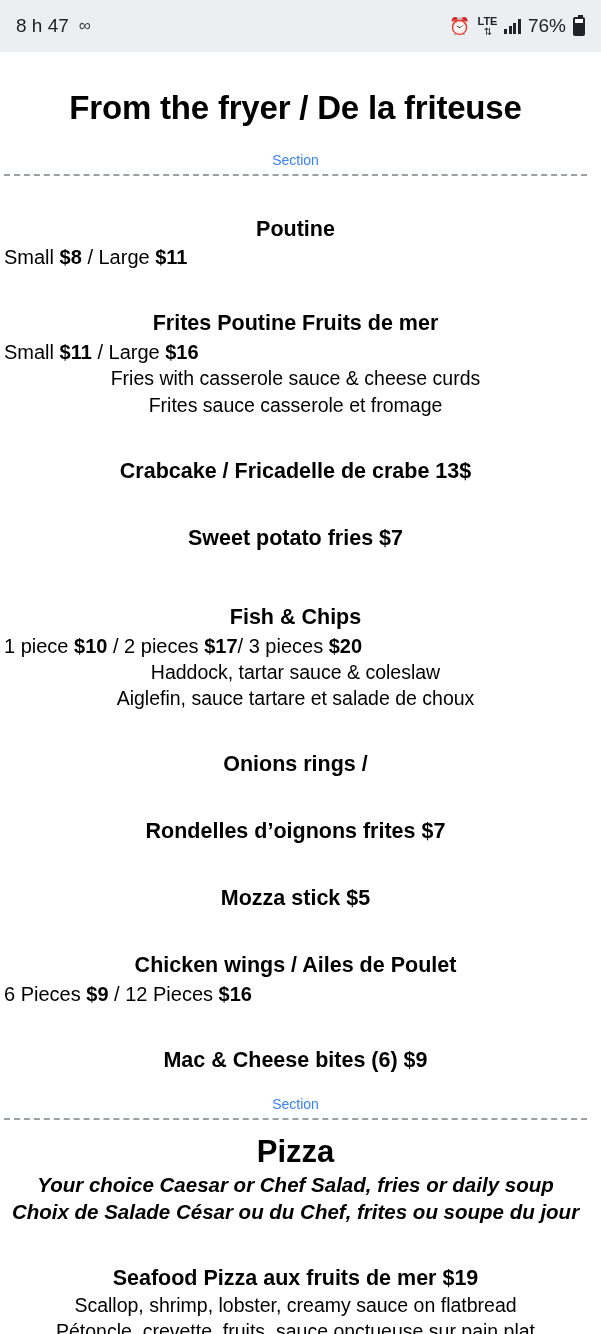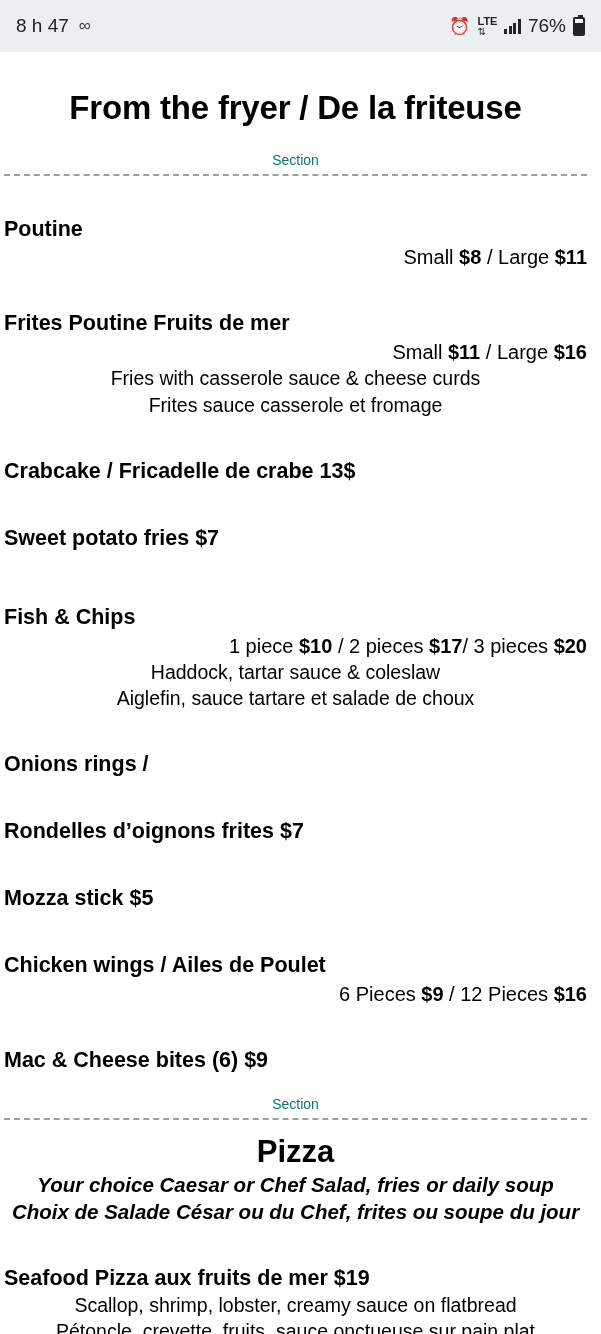--- a/index.html
+++ b/index.html
@@ -42,20 +42,21 @@
   }
   .infinity-icon {
     font-size: 17px;
     letter-spacing: -2px;
     color: #3c4148;
   }
   .alarm-icon { font-size: 17px; }
   .lte-box {
     display: flex;
     flex-direction: column;
+    align-items: center;
     line-height: 1;
   }
   .lte-text { font-size: 11px; font-weight: bold; }
   .lte-sub { font-size: 10px; letter-spacing: -1px; }
   .signal-bars {
     display: flex;
     align-items: flex-end;
     gap: 1.5px;
     height: 16px;
   }
@@ -113,41 +114,42 @@
     letter-spacing: -0.2px;
   }
 
   .section-divider {
     margin: 22px 0 6px 0;
     text-align: center;
     position: relative;
   }
   .section-divider .label {
     font-size: 14px;
-    color: #0f766e;
+    color: #3b82f6;
     display: block;
     margin-bottom: 6px;
   }
   .section-divider .rule {
     display: block;
     border-top: 2px dashed #9aa0a6;
     width: 100%;
   }
 
   .block { margin-top: 22px; }
   .block.gap-lg { margin-top: 52px; }
 
   .item-name {
+    text-align: center;
     font-size: 21.5px;
     font-weight: bold;
     line-height: 1.25;
     margin-top: 40px;
   }
   .item-price-line {
-    text-align: right;
+    text-align: left;
     font-size: 20px;
     line-height: 1.3;
     margin-top: 2px;
   }
   .item-price-line b { font-weight: bold; }
   .item-desc {
     text-align: center;
     font-size: 19.5px;
     line-height: 1.3;
     margin-top: 1px;

